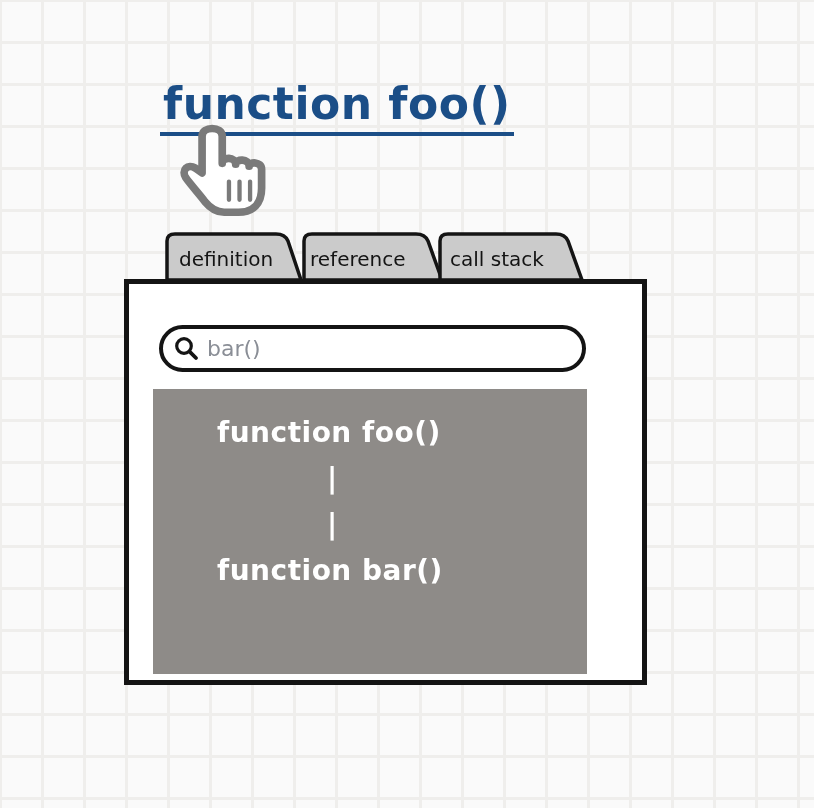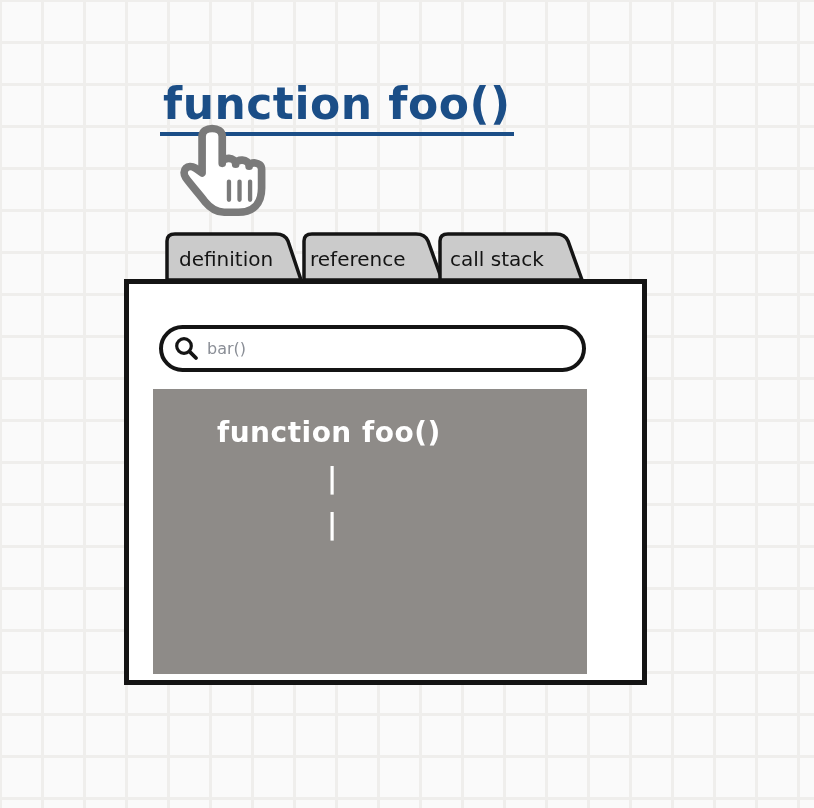--- a/index.html
+++ b/index.html
@@ -76,21 +76,21 @@
     gap: 7px;
   }
   .search-box svg { flex: 0 0 auto; display: block; }
   .search-input {
     flex: 1 1 auto;
     min-width: 0;
     border: none;
     outline: none;
     background: transparent;
     font-family: "DejaVu Sans", "Liberation Sans", sans-serif;
-    font-size: 16px;
+    font-size: 22px;
     color: #8a8e96;
   }
 
   
   .call-graph {
     position: absolute;
     left: 24px; top: 105px;
     width: 434px; height: 285px;
     background: #8e8b88;
     padding-top: 21px;
@@ -144,16 +144,17 @@
         <circle cx="10" cy="10" r="7.3" fill="none" stroke="#141414" stroke-width="3.2"></circle>
         <line x1="15.6" y1="15.6" x2="22" y2="22" stroke="#141414" stroke-width="3.8" stroke-linecap="round"></line>
       </svg>
       <input class="search-input" type="text" value="bar()" style="">
     </div>
 
     <div class="call-graph">
       <div class="cg-line cg-func">function foo()</div>
       <div class="cg-line cg-pipe">|</div>
       <div class="cg-line cg-pipe">|</div>
+      <div class="cg-line cg-func">function bar()</div>
     </div>
 
   </div>
 </div>
 
 </body></html>

